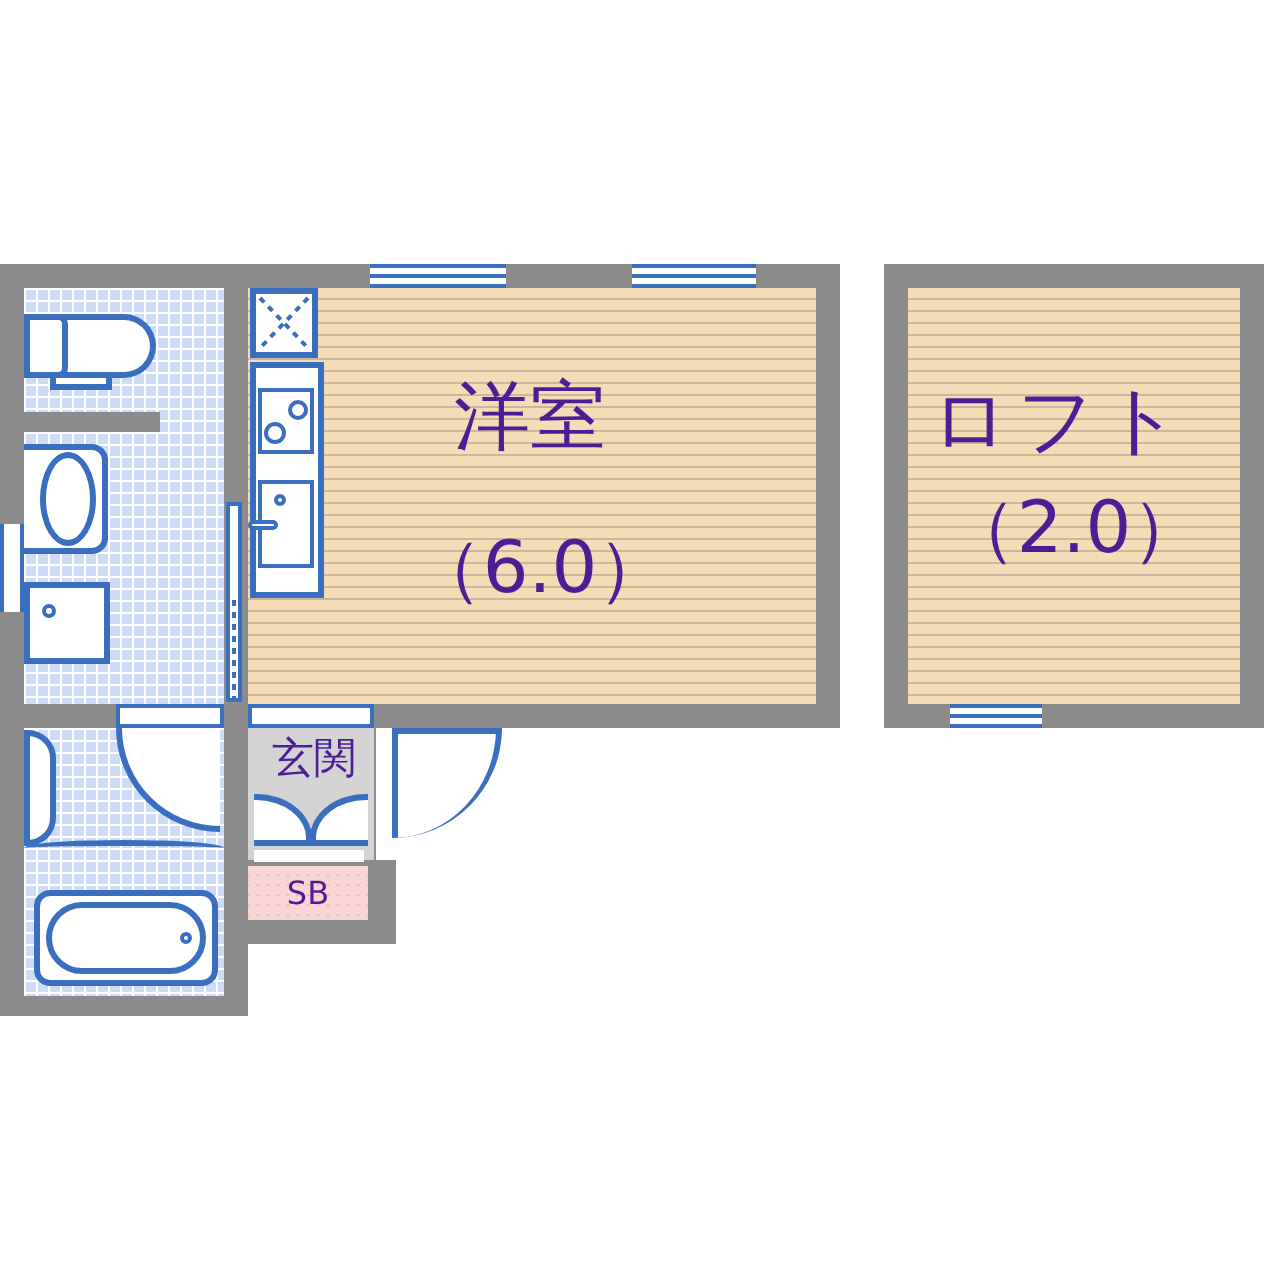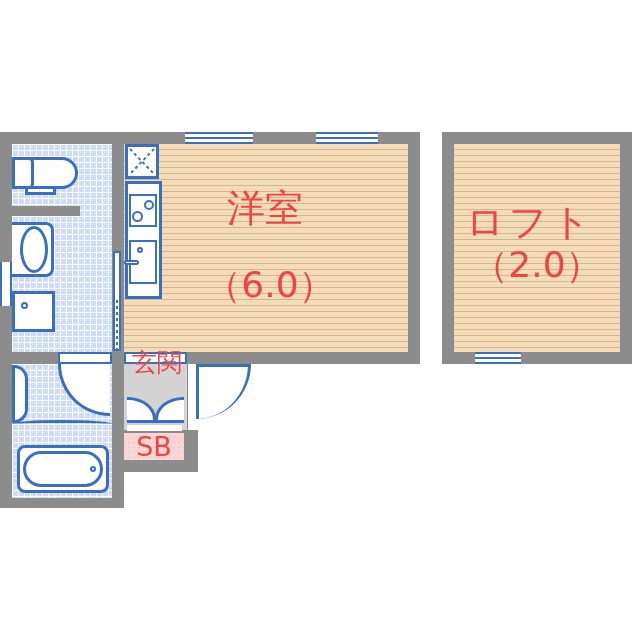--- a/index.html
+++ b/index.html
@@ -7,21 +7,21 @@
   .abs{position:absolute;box-sizing:border-box;}
   .wall{background:#8c8c8c;}
   .tile{background-color:#cfdcf7;
     background-image:linear-gradient(#ffffff 1px,transparent 1px),linear-gradient(90deg,#ffffff 1px,transparent 1px);
     background-size:6px 6px;}
   .wood{background-color:#f6dcb6;
     background-image:repeating-linear-gradient(180deg,#f6dcb6 0px,#f6dcb6 5px,#c9b79e 5px,#c9b79e 6px);}
   .fix{border:3px solid #3a6fc0;background:#ffffff;}
   .win{background:#ffffff;border-top:2px solid #3a6fc0;border-bottom:2px solid #3a6fc0;}
   .win::after{content:"";position:absolute;left:0;right:0;top:50%;height:2px;margin-top:-1px;background:#3a6fc0;}
-  .label{color:#ef4444;text-align:center;white-space:nowrap;}
+  .label{color:#4c1d95;text-align:center;white-space:nowrap;}
 </style>
 </head>
 <body>
 
 <div class="abs wall" style="left:0;top:132px;width:124px;height:376px;"></div>
 
 <div class="abs tile" style="left:12px;top:144px;width:100px;height:208px;"></div>
 
 <div class="abs tile" style="left:12px;top:364px;width:100px;height:134px;"></div>
 
@@ -73,29 +73,29 @@
 
 <div class="abs" style="left:113px;top:251px;width:8px;height:100px;background:#fff;border:2px solid #3a6fc0;"></div>
 <div class="abs" style="left:116px;top:300px;width:2px;height:50px;background-image:repeating-linear-gradient(180deg,#3a6fc0 0 3px,transparent 3px 6px);"></div>
 
 <div class="abs label" style="left:195px;top:186px;width:140px;font-size:38px;line-height:44px;">洋室</div>
 <div class="abs label" style="left:190px;top:243px;width:160px;font-size:36px;line-height:44px;margin-top:20px;">（6.0）</div>
 
 <div class="abs wall" style="left:112px;top:352px;width:86px;height:120px;"></div>
 <div class="abs" style="left:124px;top:364px;width:63px;height:66px;background:#d3d3d3;"></div>
 <div class="abs" style="left:124px;top:352px;width:63px;height:12px;background:#fff;border:2px solid #3a6fc0;"></div>
-<div class="abs label" style="left:124px;top:350px;width:66px;font-size:25px;line-height:26px;">玄関</div>
+<div class="abs label" style="left:124px;top:366px;width:66px;font-size:21px;line-height:26px;">玄関</div>
 
 <div class="abs" style="left:127px;top:397px;width:29px;height:26px;border:3px solid #3a6fc0;border-top-left-radius:28px 22px;border-bottom:3px solid #3a6fc0;border-right:none;background:#fff;transform:scaleX(-1);"></div>
 <div class="abs" style="left:155px;top:397px;width:29px;height:26px;border:3px solid #3a6fc0;border-top-left-radius:28px 22px;border-right:none;background:#fff;"></div>
 <div class="abs" style="left:127px;top:425px;width:55px;height:6px;background:#fff;"></div>
 
 <div class="abs" style="left:124px;top:433px;width:60px;height:27px;background-color:#f8d6d6;background-image:linear-gradient(45deg,rgba(230,170,170,.5) 1px,transparent 1px),linear-gradient(-45deg,rgba(230,170,170,.5) 1px,transparent 1px);background-size:5px 5px;"></div>
-<div class="abs label" style="left:124px;top:434px;width:60px;font-size:27px;line-height:26px;">SB</div>
+<div class="abs label" style="left:124px;top:434px;width:60px;font-size:16px;line-height:26px;">SB</div>
 
 <div class="abs" style="left:188px;top:364px;width:10px;height:66px;background:#fff;"></div>
 <div class="abs" style="left:196px;top:364px;width:55px;height:55px;border-left:3px solid #3a6fc0;border-top:3px solid #3a6fc0;border-right:3px solid #3a6fc0;border-radius:0 0 55px 0;background:#fff;"></div>
 
 <div class="abs wall" style="left:442px;top:132px;width:190px;height:232px;"></div>
 <div class="abs wood" style="left:454px;top:144px;width:166px;height:208px;"></div>
 <div class="abs win" style="left:475px;top:352px;width:46px;height:12px;"></div>
-<div class="abs label" style="left:454px;top:200px;width:152px;font-size:38px;line-height:44px;letter-spacing:4px;">ロフト</div>
+<div class="abs label" style="left:454px;top:188px;width:152px;font-size:38px;line-height:44px;letter-spacing:4px;">ロフト</div>
 <div class="abs label" style="left:454px;top:243px;width:166px;font-size:36px;line-height:44px;">（2.0）</div>
 
 </body></html>

